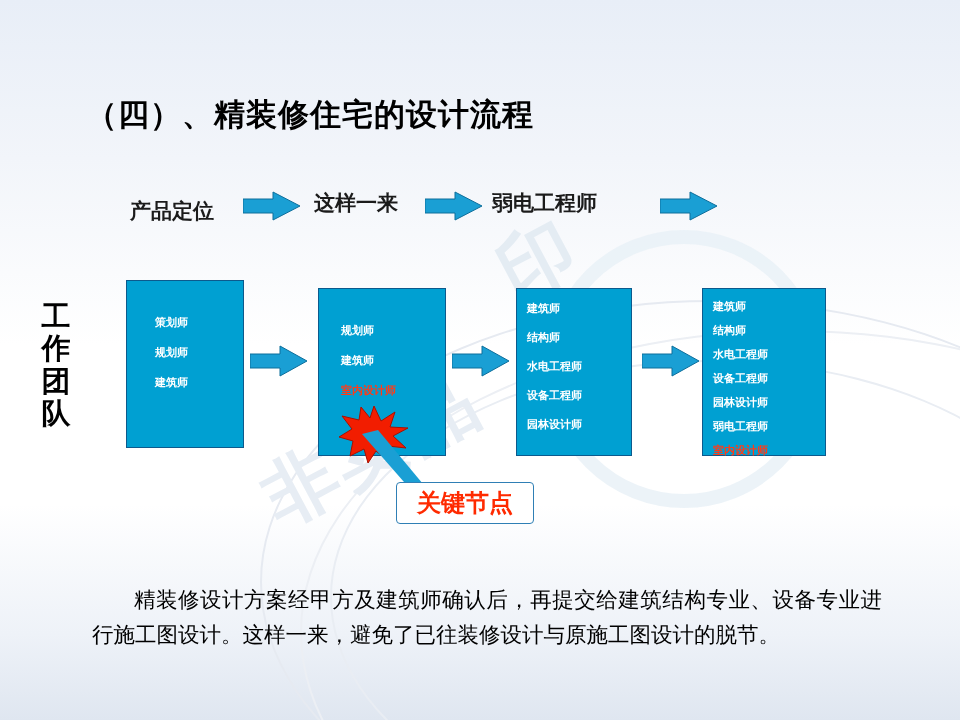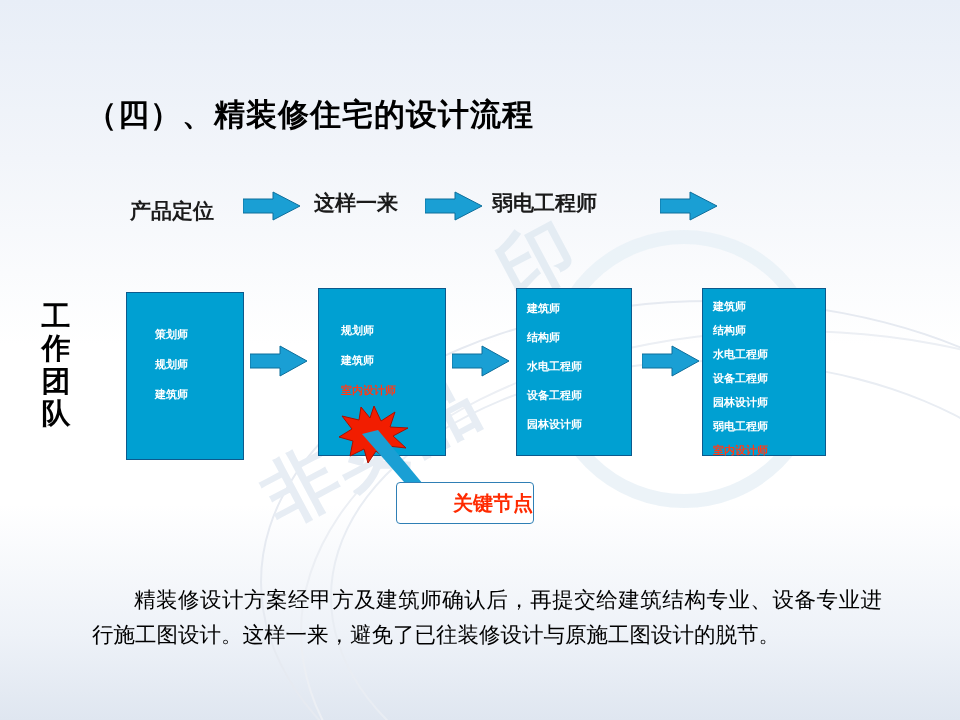--- a/index.html
+++ b/index.html
@@ -125,21 +125,21 @@
   .box .row {
     font-size: 11px;
     font-weight: bold;
     color: #ffffff;
     line-height: 1.0;
     white-space: nowrap;
     text-align: right;
   }
   .box .row.red { color: #ff3b18; }
 
-  #box1 { left: 126px; top: 292px; width: 118px; height: 168px; }
+  #box1 { left: 126px; top: 280px; width: 118px; height: 168px; }
   #box1 .row { position: absolute; left: 28px; }
   #box1 .r0 { top: 36px; }
   #box1 .r1 { top: 66px; }
   #box1 .r2 { top: 96px; }
 
   #box2 { left: 318px; top: 288px; width: 128px; height: 168px; }
   #box2 .row { position: absolute; left: 22px; }
   #box2 .r0 { top: 36px; }
   #box2 .r1 { top: 66px; }
   #box2 .r2 { top: 96px; }
@@ -188,23 +188,23 @@
     top: 482px;
     width: 138px;
     height: 42px;
     border: 1px solid #2f7fb5;
     border-radius: 4px;
     background: #ffffff;
     box-sizing: border-box;
   }
   .callout span {
     display: block;
-    text-align: right;
+    text-align: center;
     line-height: 40px;
-    font-size: 20px;
+    font-size: 24px;
     font-weight: bold;
     color: #ff2a00;
   }
   .callout-leader {
     position: absolute;
     left: 360px;
     top: 430px;
     width: 70px;
     height: 70px;
   }

